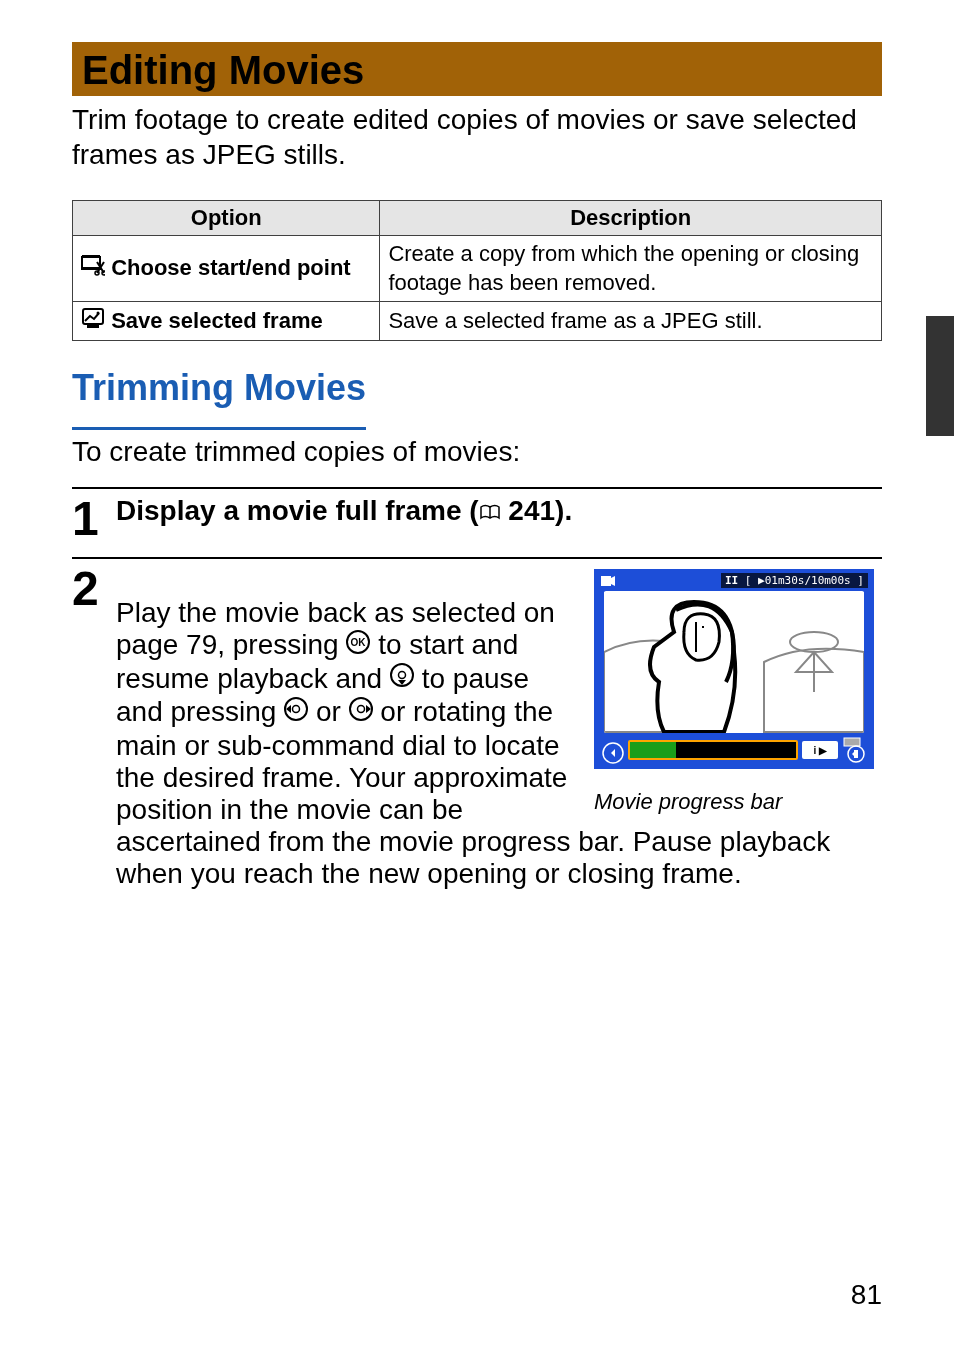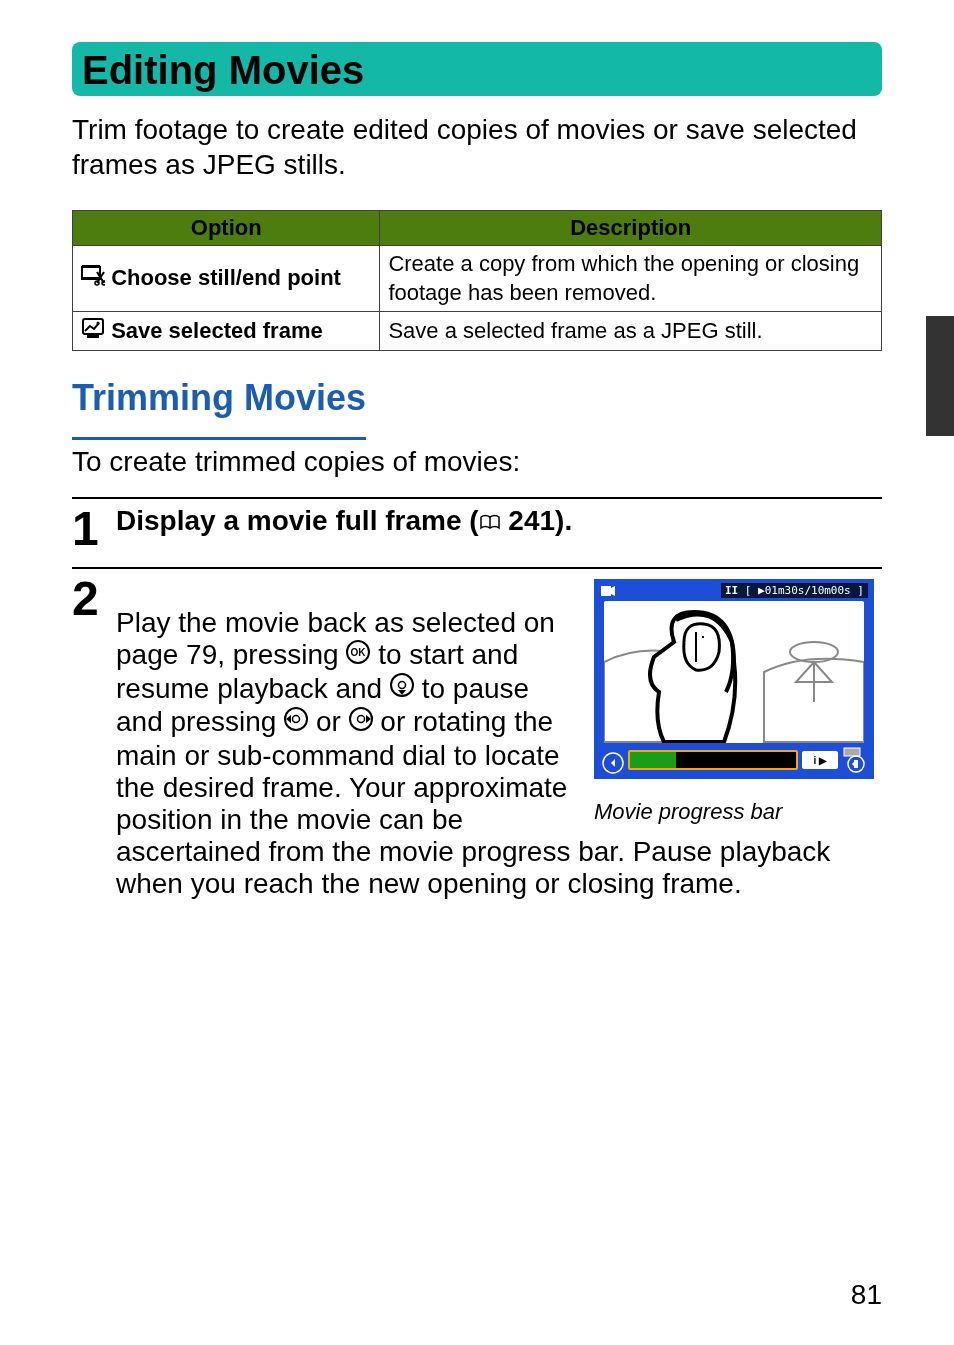--- a/index.html
+++ b/index.html
@@ -10,43 +10,42 @@
     width:954px;
   }
   .page {
     width:954px;
     height:1345px;
     box-sizing:border-box;
     padding:42px 72px 30px 72px;
     position:relative;
   }
   .section-title {
-    background:#14b8a6;
+    background:#a16207;
     padding:6px 10px 4px 10px;
     font-size:40px;
     font-weight:900;
     font-family: Arial, "Arial Black", sans-serif;
     line-height:1.1;
-    margin-bottom:16px;
-    border-radius:8px;
+    margin-bottom:6px;
   }
   .body-text {
     font-size:28px;
     line-height:1.25;
     font-weight:400;
   }
   .intro { margin-bottom:28px; }
   table.options {
     border-collapse:collapse;
     width:100%;
     margin: 8px 0 26px 0;
     font-size:22px;
   }
   table.options th {
-    background:#4d7c0f;
+    background:#e5e5e5;
     font-weight:700;
     border:1px solid #404040;
     border-bottom:1px solid #404040;
     padding:4px 16px;
     text-align:center;
   }
   table.options td {
     border:1px solid #404040;
     padding:4px 8px;
     vertical-align:middle;
@@ -240,21 +239,21 @@
             <svg width="24" height="22" viewBox="0 0 24 22">
               <rect x="1" y="3" width="18" height="12" fill="none" stroke="#000" stroke-width="2"></rect>
               <rect x="1" y="1" width="18" height="3" fill="#000"></rect>
               <rect x="1" y="13" width="18" height="3" fill="#000"></rect>
               <line x1="16" y1="8" x2="23" y2="19" stroke="#000" stroke-width="2"></line>
               <line x1="23" y1="8" x2="16" y2="19" stroke="#000" stroke-width="2"></line>
               <circle cx="16" cy="19" r="2" fill="none" stroke="#000" stroke-width="1.5"></circle>
               <circle cx="23" cy="19" r="2" fill="none" stroke="#000" stroke-width="1.5"></circle>
             </svg>
           </span>
-          <span class="opt-label">Choose still/end point</span>
+          <span class="opt-label">Choose start/end point</span>
         </td>
         <td>Create a copy from which the opening or closing footage has been removed.</td>
       </tr>
       <tr>
         <td class="opt-cell">
           <span class="opt-icon">
             <svg width="24" height="22" viewBox="0 0 24 22">
               <rect x="2" y="2" width="20" height="15" rx="2" fill="none" stroke="#000" stroke-width="2"></rect>
               <polyline points="4,14 9,9 13,12 18,6" fill="none" stroke="#000" stroke-width="2"></polyline>
               <circle cx="17" cy="6" r="1.5" fill="#000"></circle>

